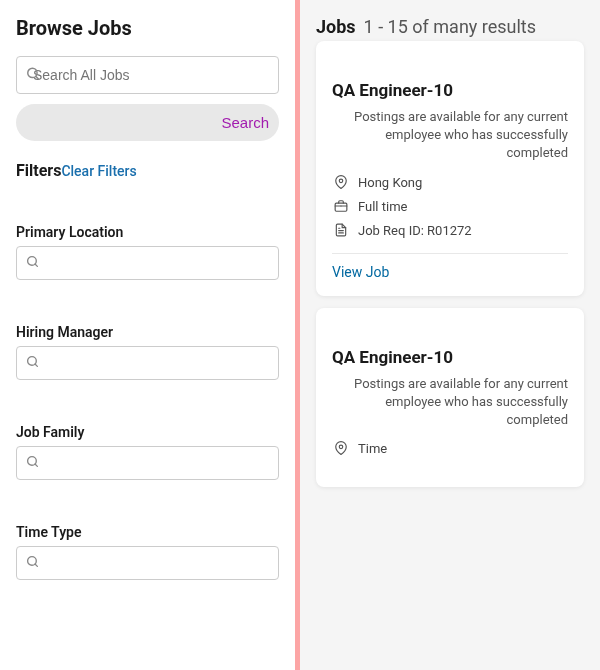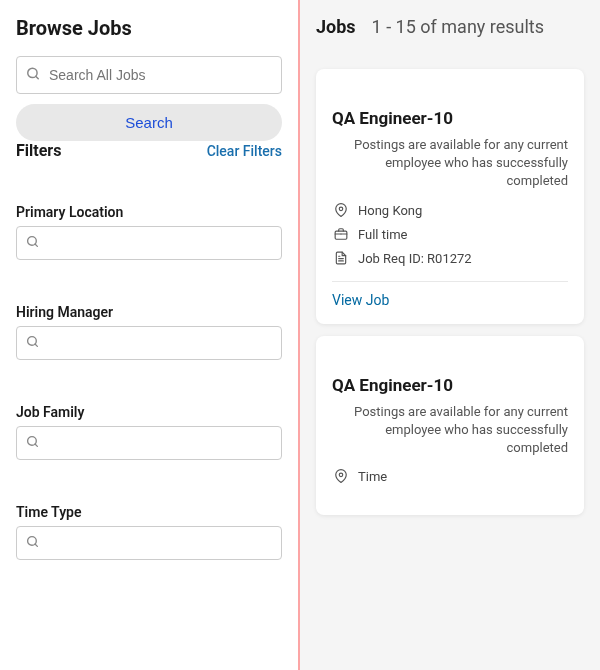--- a/index.html
+++ b/index.html
@@ -12,21 +12,21 @@
       min-height: 670px;
       overflow: hidden;
     }
     .layout {
       display: flex;
       height: 670px;
     }
     
     .left-panel {
       width: 300px;
-      border-right: 2px solid #fca5a5;
+      border-right: 5px solid #fca5a5;
       padding: 16px 16px 16px 16px;
       overflow-y: auto;
     }
     .page-title {
       font-size: 20px;
       font-weight: 700;
       color: #1a1a1a;
       margin-bottom: 16px;
     }
     .search-box-wrapper {
@@ -36,56 +36,57 @@
     .search-box-wrapper .search-icon-inner {
       position: absolute;
       left: 10px;
       top: 50%;
       transform: translateY(-50%);
       color: #888;
       font-size: 14px;
     }
     .search-input {
       width: 100%;
-      padding: 10px 10px 10px 32px;
+      padding: 10px 10px 10px 16px;
       border: 1px solid #ccc;
       border-radius: 4px;
       font-size: 14px;
       color: #555;
       outline: none;
     }
     .search-btn {
       width: 100%;
       padding: 10px;
       background: #e8e8e8;
       border: none;
       border-radius: 20px;
       font-size: 15px;
       font-weight: 500;
-      color: #1d4ed8;
+      color: #a21caf;
       cursor: pointer;
+      margin-bottom: 20px;
+      text-align: right;
     }
     .filters-header {
       display: flex;
-      justify-content: space-between;
+      justify-content: flex-start;
       align-items: center;
       margin-bottom: 14px;
     }
     .filters-title {
       font-size: 16px;
       font-weight: 700;
       color: #1a1a1a;
     }
     .clear-filters-link {
       color: #1a6fad;
       font-size: 14px;
       font-weight: 500;
       cursor: pointer;
       text-decoration: none;
-      margin-left: 6px;
     }
     .filter-group {
       margin-bottom: 16px;
     }
     .filter-label {
       font-size: 14px;
       font-weight: 600;
       color: #1a1a1a;
       margin-bottom: 6px;
       display: block;
@@ -114,22 +115,22 @@
     
     .right-panel {
       flex: 1;
       padding: 16px;
       overflow-y: auto;
       background: #f5f5f5;
     }
     .jobs-header {
       display: flex;
       align-items: baseline;
-      gap: 16px;
-      margin-bottom: 32px;
+      gap: 8px;
+      margin-bottom: 4px;
     }
     .jobs-header-title {
       font-size: 18px;
       font-weight: 700;
       color: #1a1a1a;
     }
     .jobs-count {
       font-size: 18px;
       color: #555;
     }

